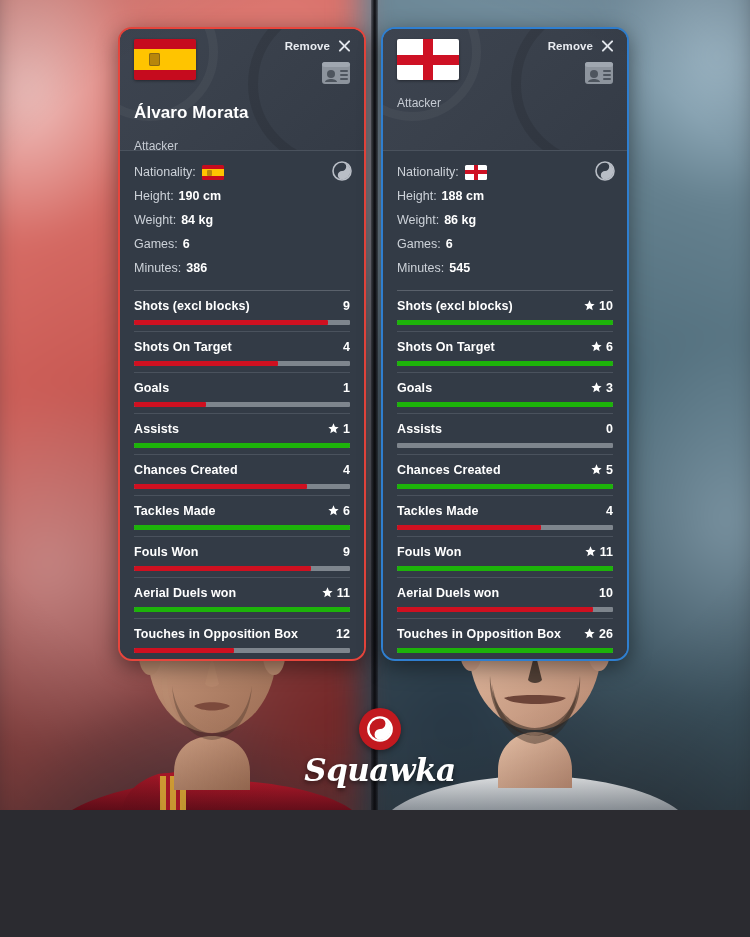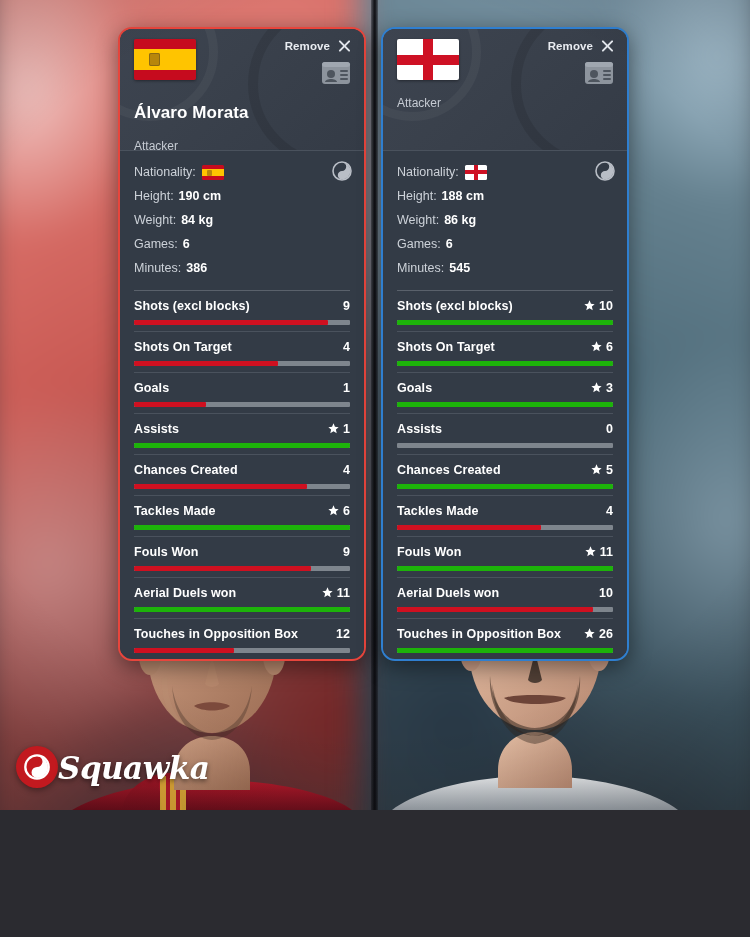--- a/index.html
+++ b/index.html
@@ -137,21 +137,21 @@
   }
   .stat:first-child .stat-top{ border-top:1px solid #5a616b; }
   .stat-label{ font-size:12.5px; font-weight:bold; color:#fff; letter-spacing:.1px;}
   .stat-val{ font-size:12.5px; font-weight:bold; color:#fff; display:flex; align-items:center; gap:4px;}
   .star{ display:inline-block; width:11px; height:11px; }
   .bar{ height:5px; width:100%; background:#7e858d; border-radius:1px; margin-bottom:6px; overflow:hidden; }
   .bar > i{ display:block; height:100%; background:#cf1020; border-radius:1px; }
   .bar > i.win{ background:#1db30a; }
 
   
-  .logo-wrap{ position:absolute; left:16px; right:0; bottom:22px; display:flex; flex-direction:row; align-items:center; z-index:5;}
+  .logo-wrap{ position:absolute; left:10px; right:0; bottom:22px; display:flex; flex-direction:column; align-items:center; z-index:5;}
   .logo-mark{
     width:42px; height:42px; border-radius:50%;
     background:#c2191f; display:flex; align-items:center; justify-content:center;
     box-shadow:0 2px 6px rgba(0,0,0,.4);
   }
   .logo-text{
     margin-top:2px; font-family:"DejaVu Serif", serif; font-style:italic; font-weight:bold;
     font-size:31px; color:#fff; letter-spacing:-.5px;
     text-shadow:0 2px 5px rgba(0,0,0,.55);
   }

